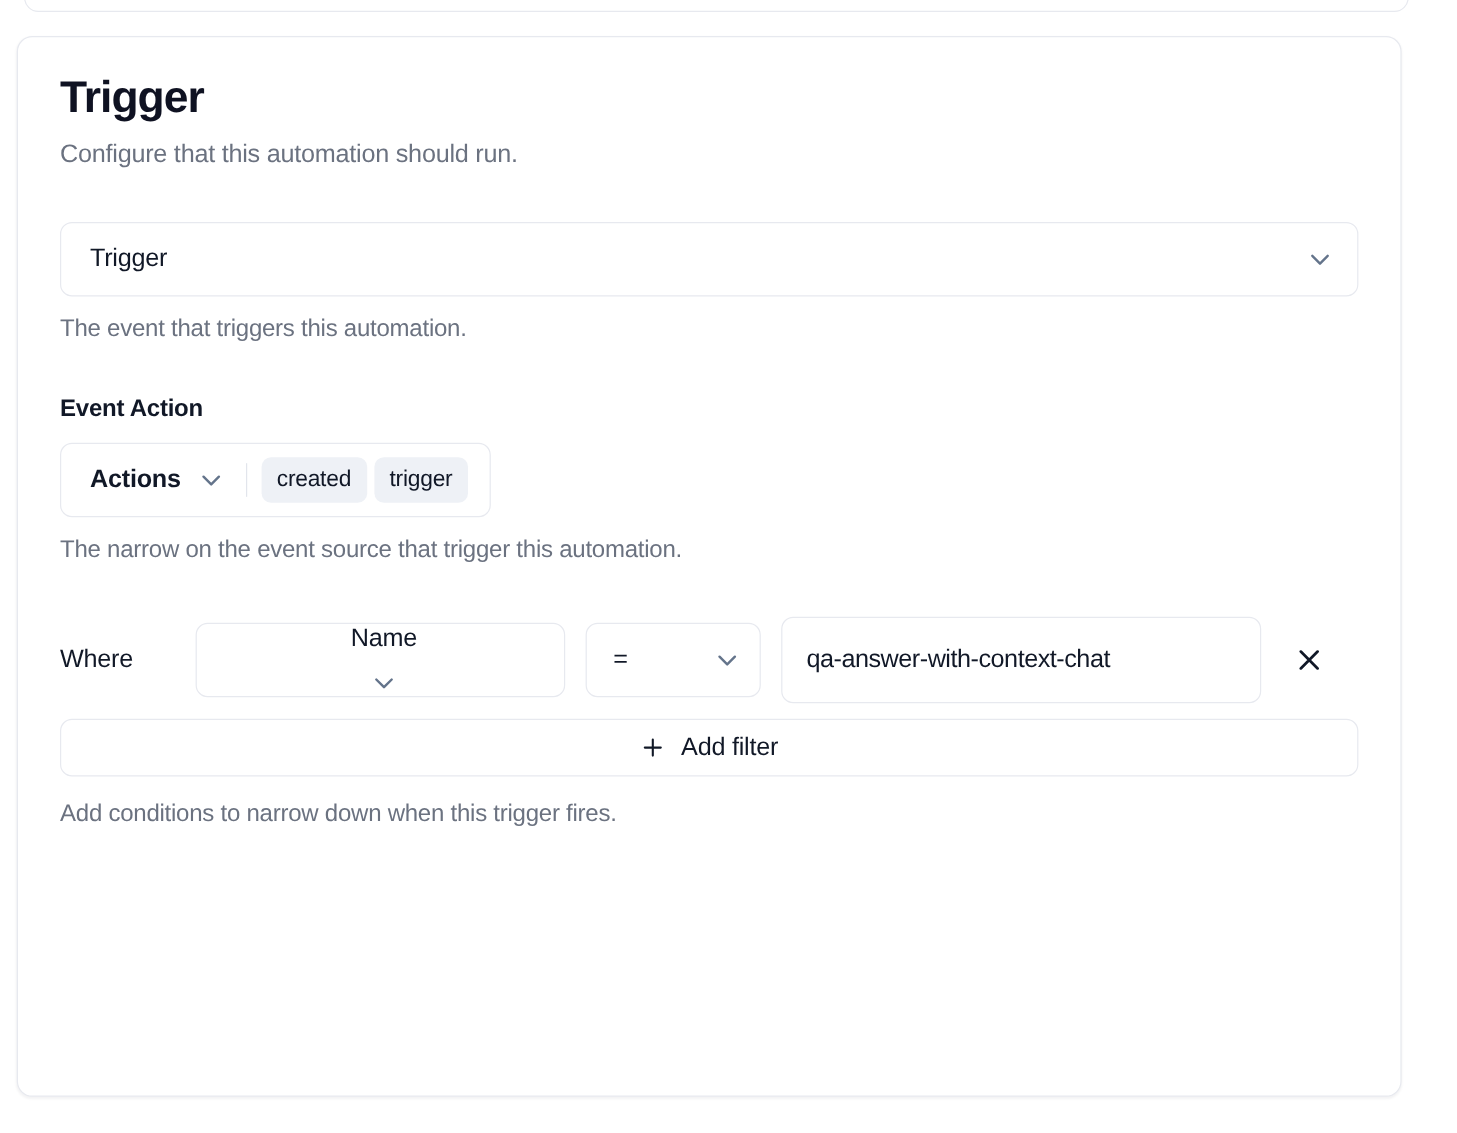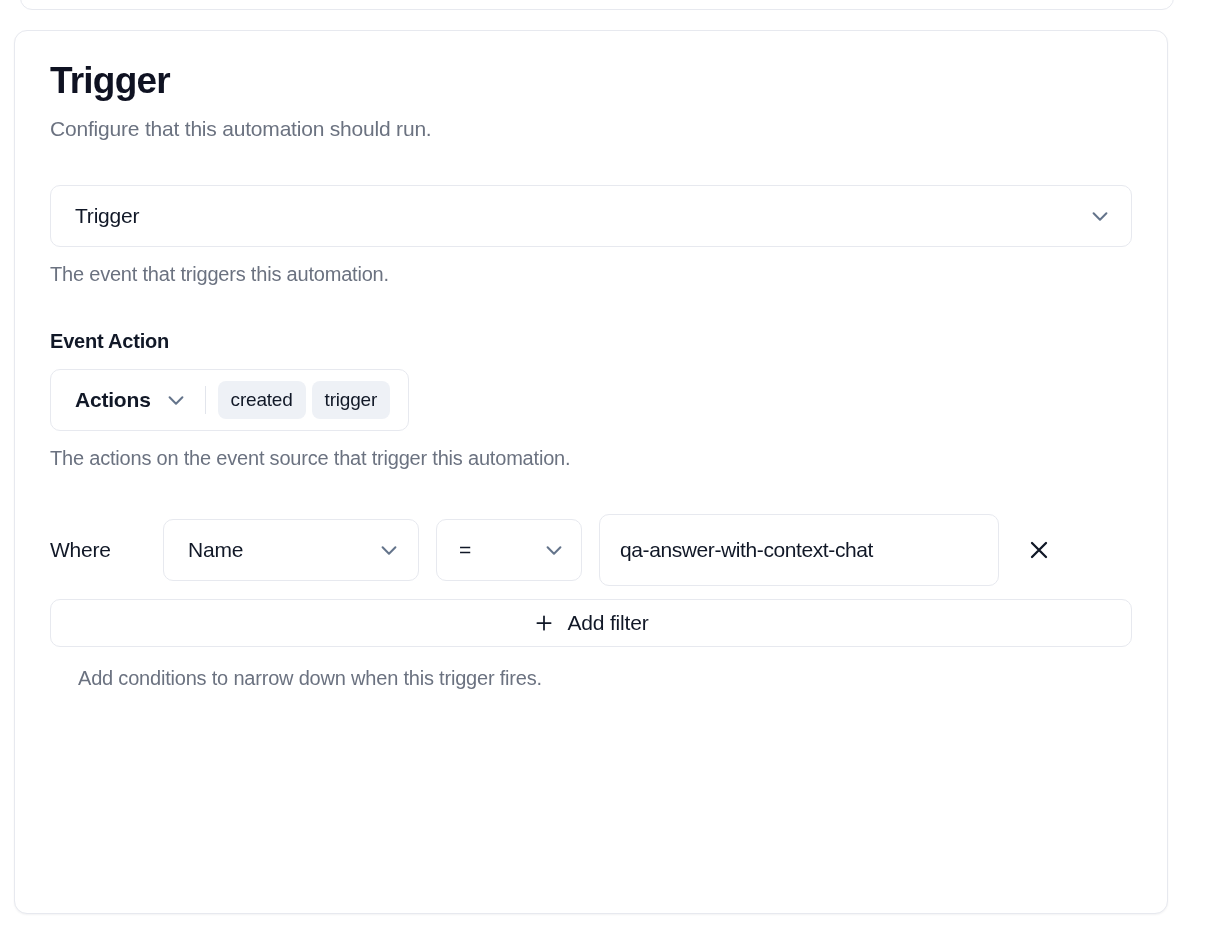--- a/index.html
+++ b/index.html
@@ -171,21 +171,21 @@
     height: 62px;
     border: 1px solid #e7e9ef;
     border-radius: 10px;
     background: #ffffff;
     display: flex;
     align-items: center;
     justify-content: space-between;
     padding: 0 18px 0 24px;
     cursor: pointer;
   }
-  .filter-select.field-select { width: 256px; }
+  .filter-select.field-select { width: 308px; flex-direction: column; }
   .filter-select.op-select { width: 146px; padding: 0 16px 0 22px; }
   .filter-select-value {
     font-size: 21px;
     color: #111827;
     letter-spacing: -0.2px;
   }
   .filter-value-input {
     width: 400px;
     height: 72px;
     border: 1px solid #e7e9ef;
@@ -236,21 +236,21 @@
   .plus-icon path {
     stroke: #111827;
     stroke-width: 2.1;
     stroke-linecap: round;
   }
   .add-filter-label {
     font-size: 21px;
     color: #111827;
     letter-spacing: -0.2px;
   }
-  .filter-help { margin-top: 20px; margin-left: 28px; }
+  .filter-help { margin-top: 20px; }
 </style>
 </head>
 <body>
 
 <div class="screen">
 
   <div class="above-card-sliver"></div>
 
   <section class="card">
 
@@ -283,21 +283,21 @@
             </svg>
           </span>
         </div>
         <div class="vdivider"></div>
         <div class="pills">
           <span class="pill">created</span>
           <span class="pill">trigger</span>
         </div>
       </div>
 
-      <div class="field-help">The actions on the event source that trigger this automation.</div>
+      <div class="field-help">The narrow on the event source that trigger this automation.</div>
     </div>
 
     <div class="field">
 
       <div class="filter-row">
         <span class="where-label">Where</span>
 
         <div class="filter-select field-select">
           <span class="filter-select-value">Name</span>
           <span>

